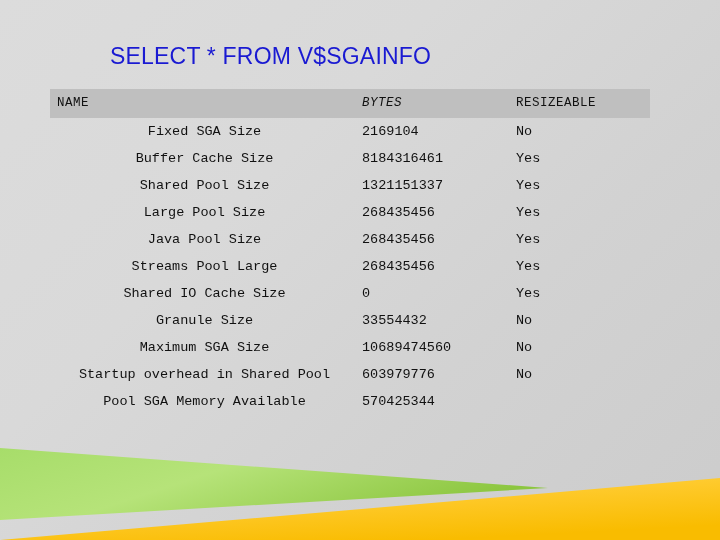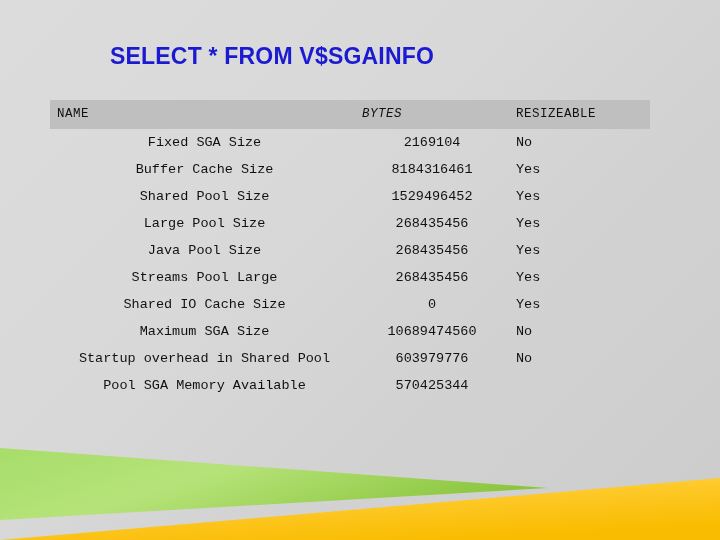--- a/index.html
+++ b/index.html
@@ -30,32 +30,32 @@
     height: 110px;
     pointer-events: none;
   }
 
   
   #title {
     position: absolute;
     left: 110px;
     top: 43px;
     font-size: 23px;
-    font-weight: bold;
+    font-weight: normal;
     color: #1a1ad2;
     letter-spacing: 0.2px;
     white-space: nowrap;
     font-family: "Liberation Sans", sans-serif;
   }
 
   
   #table-wrap {
     position: absolute;
     left: 50px;
-    top: 100px;
+    top: 89px;
     width: 600px;
   }
   table.sga {
     border-collapse: collapse;
     width: 600px;
     table-layout: fixed;
     font-family: "Liberation Mono", "DejaVu Sans Mono", monospace;
     font-size: 13.5px;
     color: #111111;
   }
@@ -79,21 +79,21 @@
     padding: 6px 0 6px 0;
     vertical-align: middle;
     line-height: 15px;
   }
   table.sga tbody td.c-name {
     padding-left: 7px;
     padding-right: 10px;
     text-align: center;
   }
   table.sga tbody td.c-bytes {
-    text-align: center;
+    text-align: left;
     padding-right: 14px;
   }
   table.sga tbody td.c-resize {
     text-align: left;
     padding-left: 0;
     margin-top: 32px;
   }
 </style>
 </head>
 <body>
@@ -139,21 +139,21 @@
             <td class="c-bytes">2169104</td>
             <td class="c-resize">No</td>
           </tr>
           <tr>
             <td class="c-name">Buffer Cache Size</td>
             <td class="c-bytes">8184316461</td>
             <td class="c-resize">Yes</td>
           </tr>
           <tr>
             <td class="c-name">Shared Pool Size</td>
-            <td class="c-bytes">1529496452</td>
+            <td class="c-bytes">1321151337</td>
             <td class="c-resize">Yes</td>
           </tr>
           <tr>
             <td class="c-name">Large Pool Size</td>
             <td class="c-bytes">268435456</td>
             <td class="c-resize">Yes</td>
           </tr>
           <tr>
             <td class="c-name">Java Pool Size</td>
             <td class="c-bytes">268435456</td>
@@ -163,20 +163,25 @@
             <td class="c-name">Streams Pool Large</td>
             <td class="c-bytes">268435456</td>
             <td class="c-resize">Yes</td>
           </tr>
           <tr>
             <td class="c-name">Shared IO Cache Size</td>
             <td class="c-bytes">0</td>
             <td class="c-resize">Yes</td>
           </tr>
           <tr>
+            <td class="c-name">Granule Size</td>
+            <td class="c-bytes">33554432</td>
+            <td class="c-resize">No</td>
+          </tr>
+          <tr>
             <td class="c-name">Maximum SGA Size</td>
             <td class="c-bytes">10689474560</td>
             <td class="c-resize">No</td>
           </tr>
           <tr>
             <td class="c-name">Startup overhead in Shared Pool</td>
             <td class="c-bytes">603979776</td>
             <td class="c-resize">No</td>
           </tr>
           <tr>

